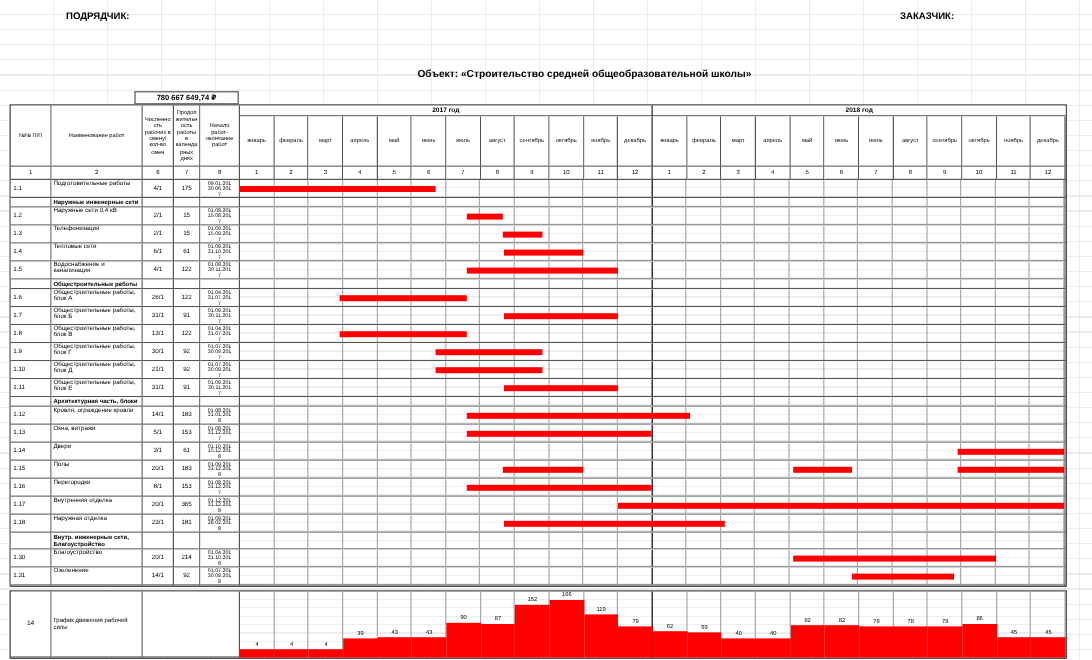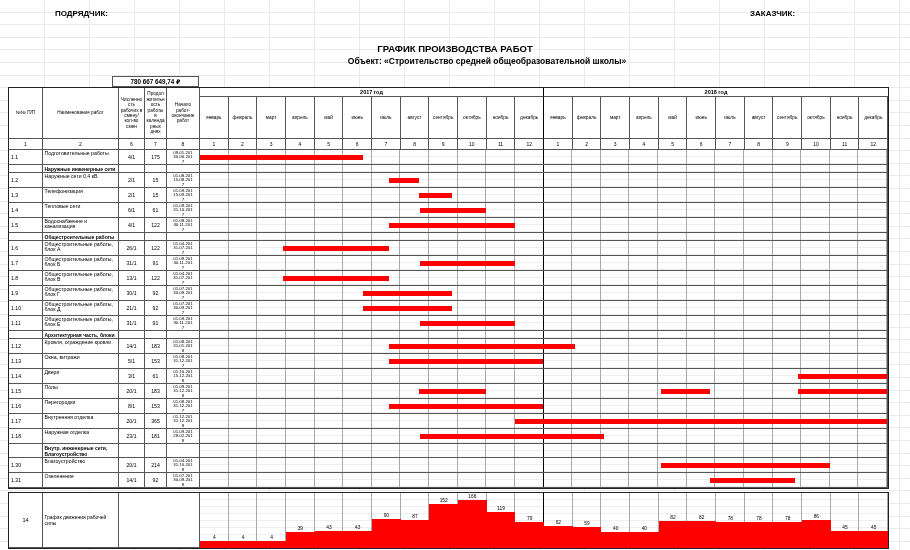--- a/index.html
+++ b/index.html
@@ -66,21 +66,20 @@
   .hbar{position:absolute;bottom:0;background:#fe0000;}
   .hval{position:absolute;font-size:4.8px;text-align:center;}
 </style>
 </head>
 <body>
 
 <div id="page">
 
   <span id="customer" class="toplabel">ПОДРЯДЧИК:</span>
   <span id="contractor" class="toplabel">ЗАКАЗЧИК:</span>
-  <div id="title1">ГРАФИК ПРОИЗВОДСТВА РАБОТ</div>
   <div id="title2">Объект: «Строительство средней общеобразовательной школы»</div>
   <div id="sumbox">780 667 649,74 ₽</div>
 
   <div id="tbl">
     <div class="flex">
       <div class="hcell w-num">№№ П/П</div>
       <div class="hcell w-name">Наименование работ</div>
       <div class="hcell w-crew">Численность рабочих в смену/кол-во смен</div>
       <div class="hcell w-dur">Продолжительность работы в календарных днях</div>
       <div class="hcell w-dates">Начало работ-окончание работ</div>

